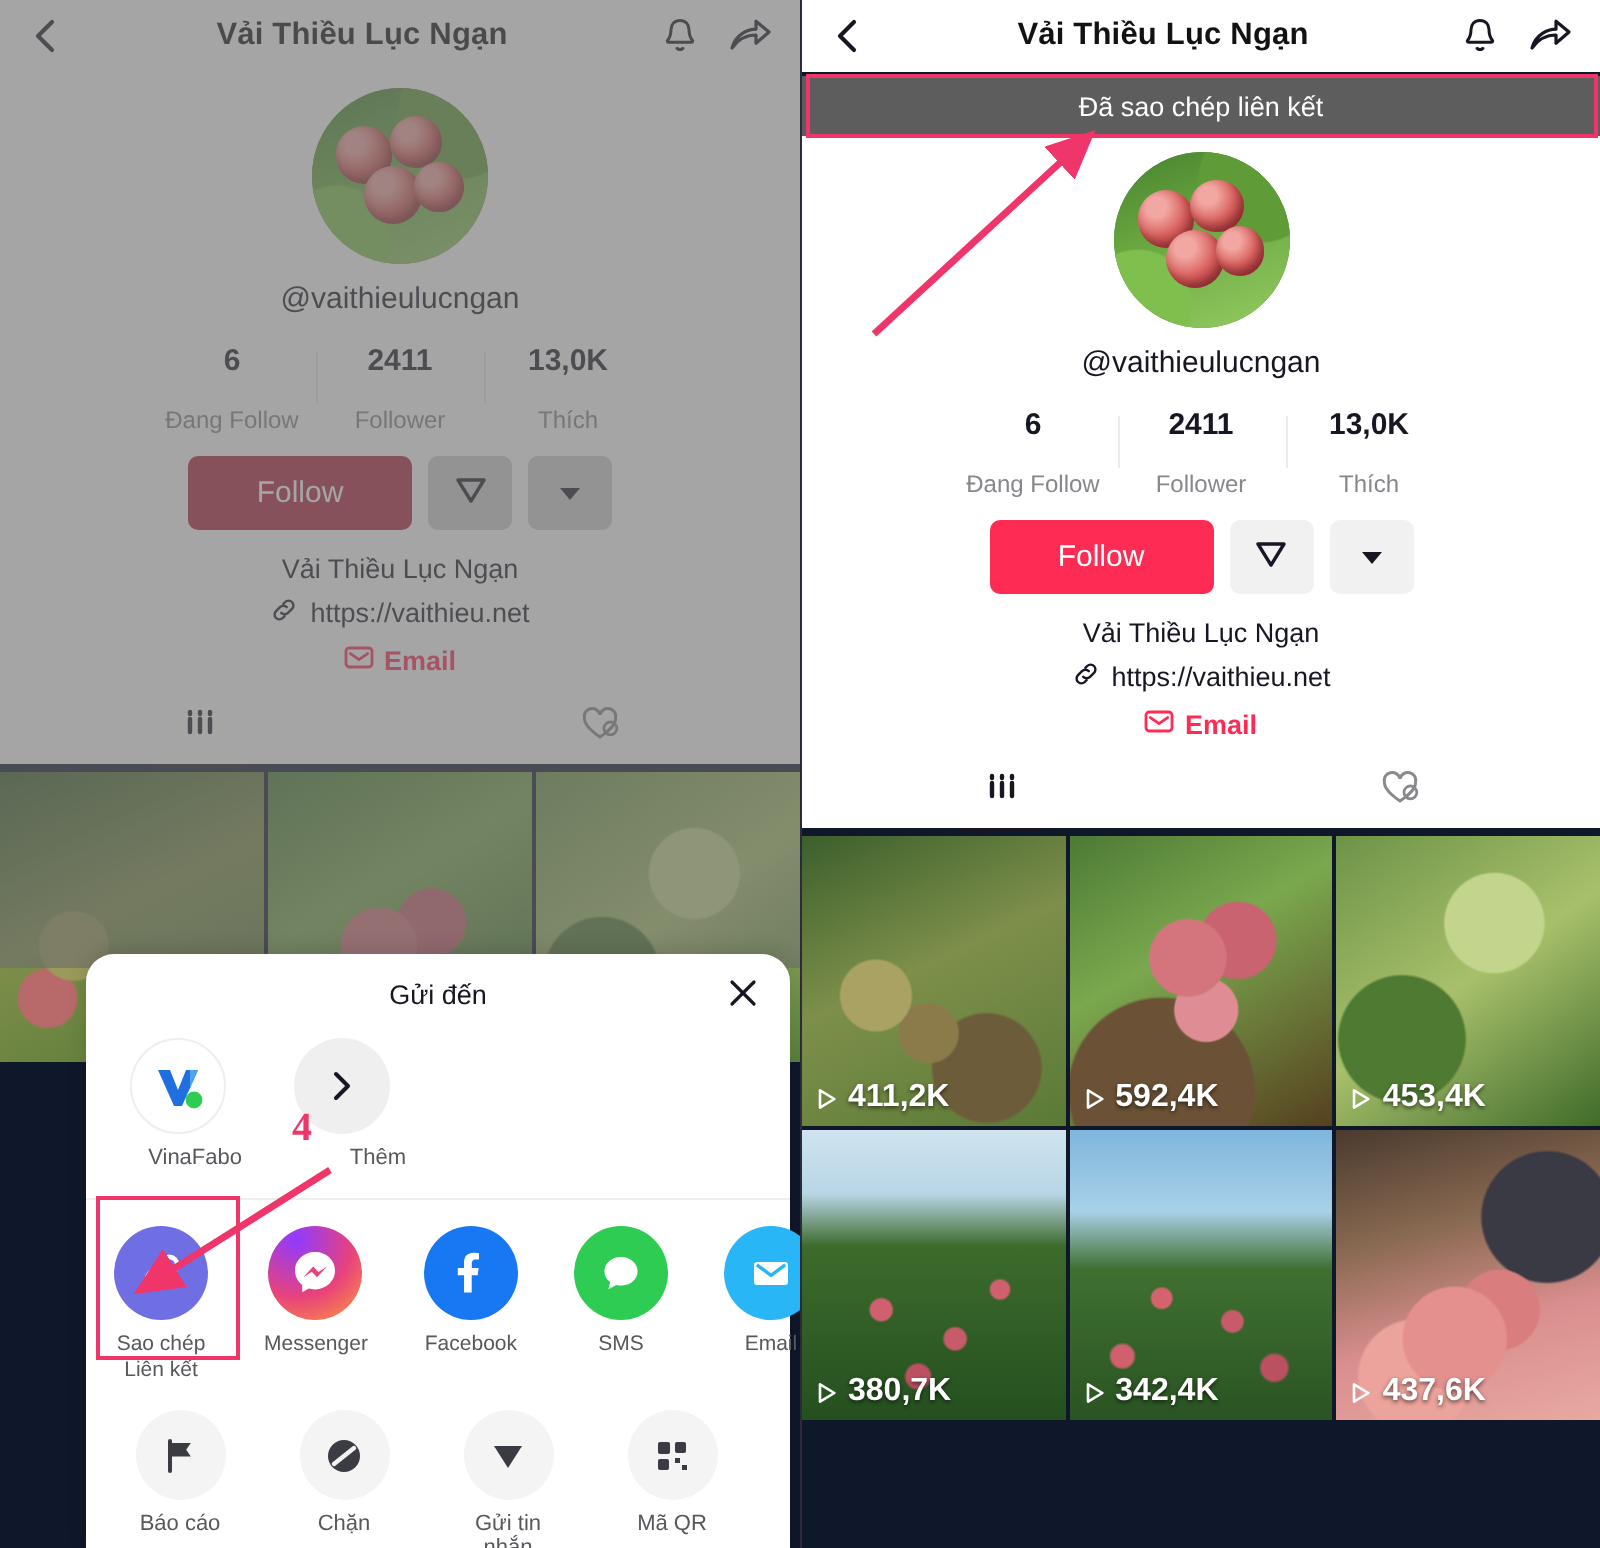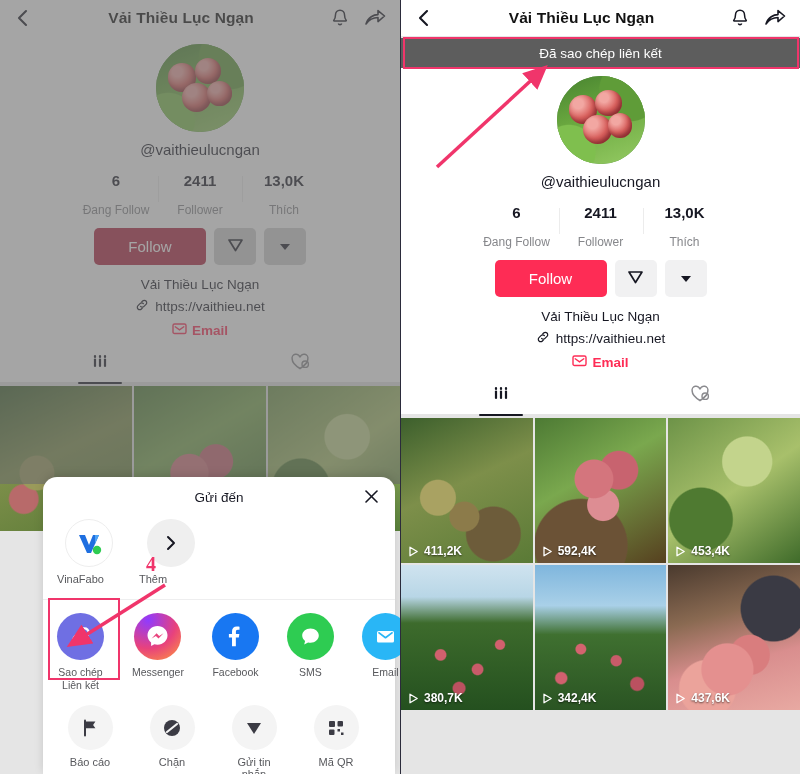--- a/index.html
+++ b/index.html
@@ -4,21 +4,21 @@
 <style>
   * { box-sizing: border-box; margin: 0; padding: 0; }
   html, body {
     width: 800px; height: 774px;
     font-family: "Liberation Sans", sans-serif;
     background: #ffffff;
     overflow: hidden;
   }
   .screen { position: relative; width: 800px; height: 774px; display: flex; }
 
-  .panel { position: relative; width: 400px; height: 774px; background: #e5e5e5; overflow: hidden; }
+  .panel { position: relative; width: 400px; height: 774px; background: #0f172a; overflow: hidden; }
   .panel.left { }
   .panel.right { border-left: 1px solid #2b2b3b; }
 
   
   .scrim {
     position: absolute; left: 0; top: 0; width: 400px; height: 484px;
     background: rgba(110,110,110,0.62);
     z-index: 20; pointer-events: none;
   }
 
@@ -96,37 +96,37 @@
 
   .tabs { display: flex; margin-top: 14px; height: 30px; }
   .tab { flex: 1; display: flex; flex-direction: column; align-items: center; justify-content: flex-start;
          cursor: pointer; position: relative; }
   .tab .uline { position: absolute; bottom: -2px; width: 44px; height: 2.5px; background: #161722; border-radius:2px; }
 
   
   .grid { display: grid; grid-template-columns: repeat(3, 1fr); gap: 2px; margin-top: 4px; }
   .cell { position: relative; height: 145px; overflow: hidden; }
   .cell .views {
-    position: absolute; left: 7px; bottom: 5px; color: #fff; font-size: 12px; font-weight: bold;
+    position: absolute; left: 7px; bottom: 5px; color: #fff; font-size: 16px; font-weight: bold;
     display: flex; align-items: center; gap: 5px; text-shadow: 0 1px 2px rgba(0,0,0,.6);
   }
 
   
   .sheet {
     position: absolute; left: 0; bottom: 0; width: 352px; height: 297px;
     background: #fff; border-radius: 14px 14px 0 0; z-index: 30;
     box-shadow: 0 -2px 10px rgba(0,0,0,.13);
     margin-left: 43px;
   }
   .sheet-head { position: relative; height: 40px; display: flex; align-items: center; justify-content: center; }
   .sheet-head .st { font-size: 13.5px; color: #161722; }
   .sheet-close { position: absolute; right: 15px; top: 11px; width: 17px; height: 17px; cursor: pointer; }
 
   .row-apps { display: flex; padding: 2px 0 0 14px; gap: 18px; }
-  .app-item { width: 64px; text-align: left; cursor: pointer; }
+  .app-item { width: 64px; text-align: right; cursor: pointer; }
   .app-circ { width: 48px; height: 48px; border-radius: 50%; margin: 0 auto; position: relative;
               display:flex; align-items:center; justify-content:center; }
   .app-lbl { margin-top: 6px; font-size: 11px; color: #57585c; line-height: 1.25; }
 
   .divider { height: 1px; background: #eeeeef; margin: 12px 0 0 0; }
 
   .row-share { display: flex; padding: 13px 0 0 14px; gap: 28px; }
   .share-item { width: 62px; text-align: center; cursor: pointer; }
   .share-circ { width: 47px; height: 47px; border-radius: 50%; margin: 0 auto;
                 display:flex; align-items:center; justify-content:center; }

